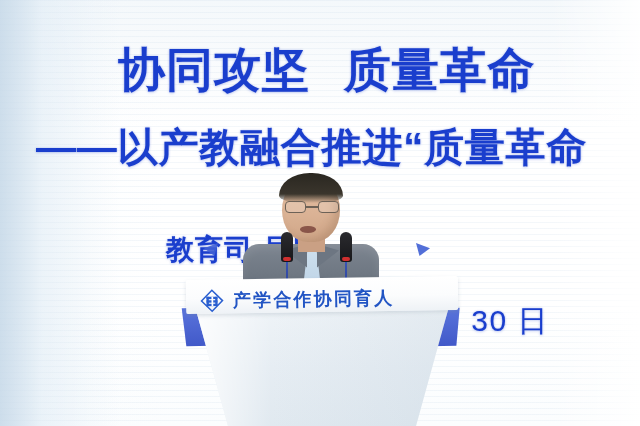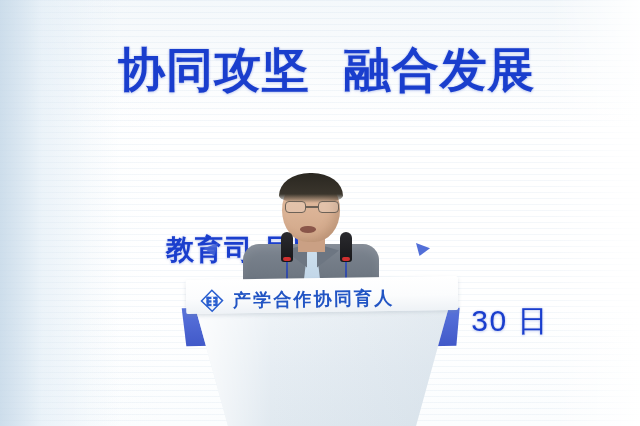--- a/index.html
+++ b/index.html
@@ -290,23 +290,24 @@
 </head>
 <body>
 
 <div id="scene">
 
   <div id="scanlines"></div>
   <div id="left-glow"></div>
   <div id="right-glow"></div>
 
   <div id="headline" class="slide-text">
-    <span>协同攻坚</span><span class="gap"></span><span>融合发展</span>
-  </div>
-
+    <span>协同攻坚</span><span class="gap"></span><span>质量革命</span>
+  </div>
+
+  <div id="subline" class="slide-text">——以产教融合推进“质量革命</div>
 
   <div id="byline" class="slide-text">教育司  吴岩</div>
 
   <div id="dateline" class="slide-text">月 30 日</div>
 
   <div id="speaker">
     <div id="torso"></div>
     <div id="shirt"></div>
     <div id="collar-l"></div>
     <div id="collar-r"></div>

